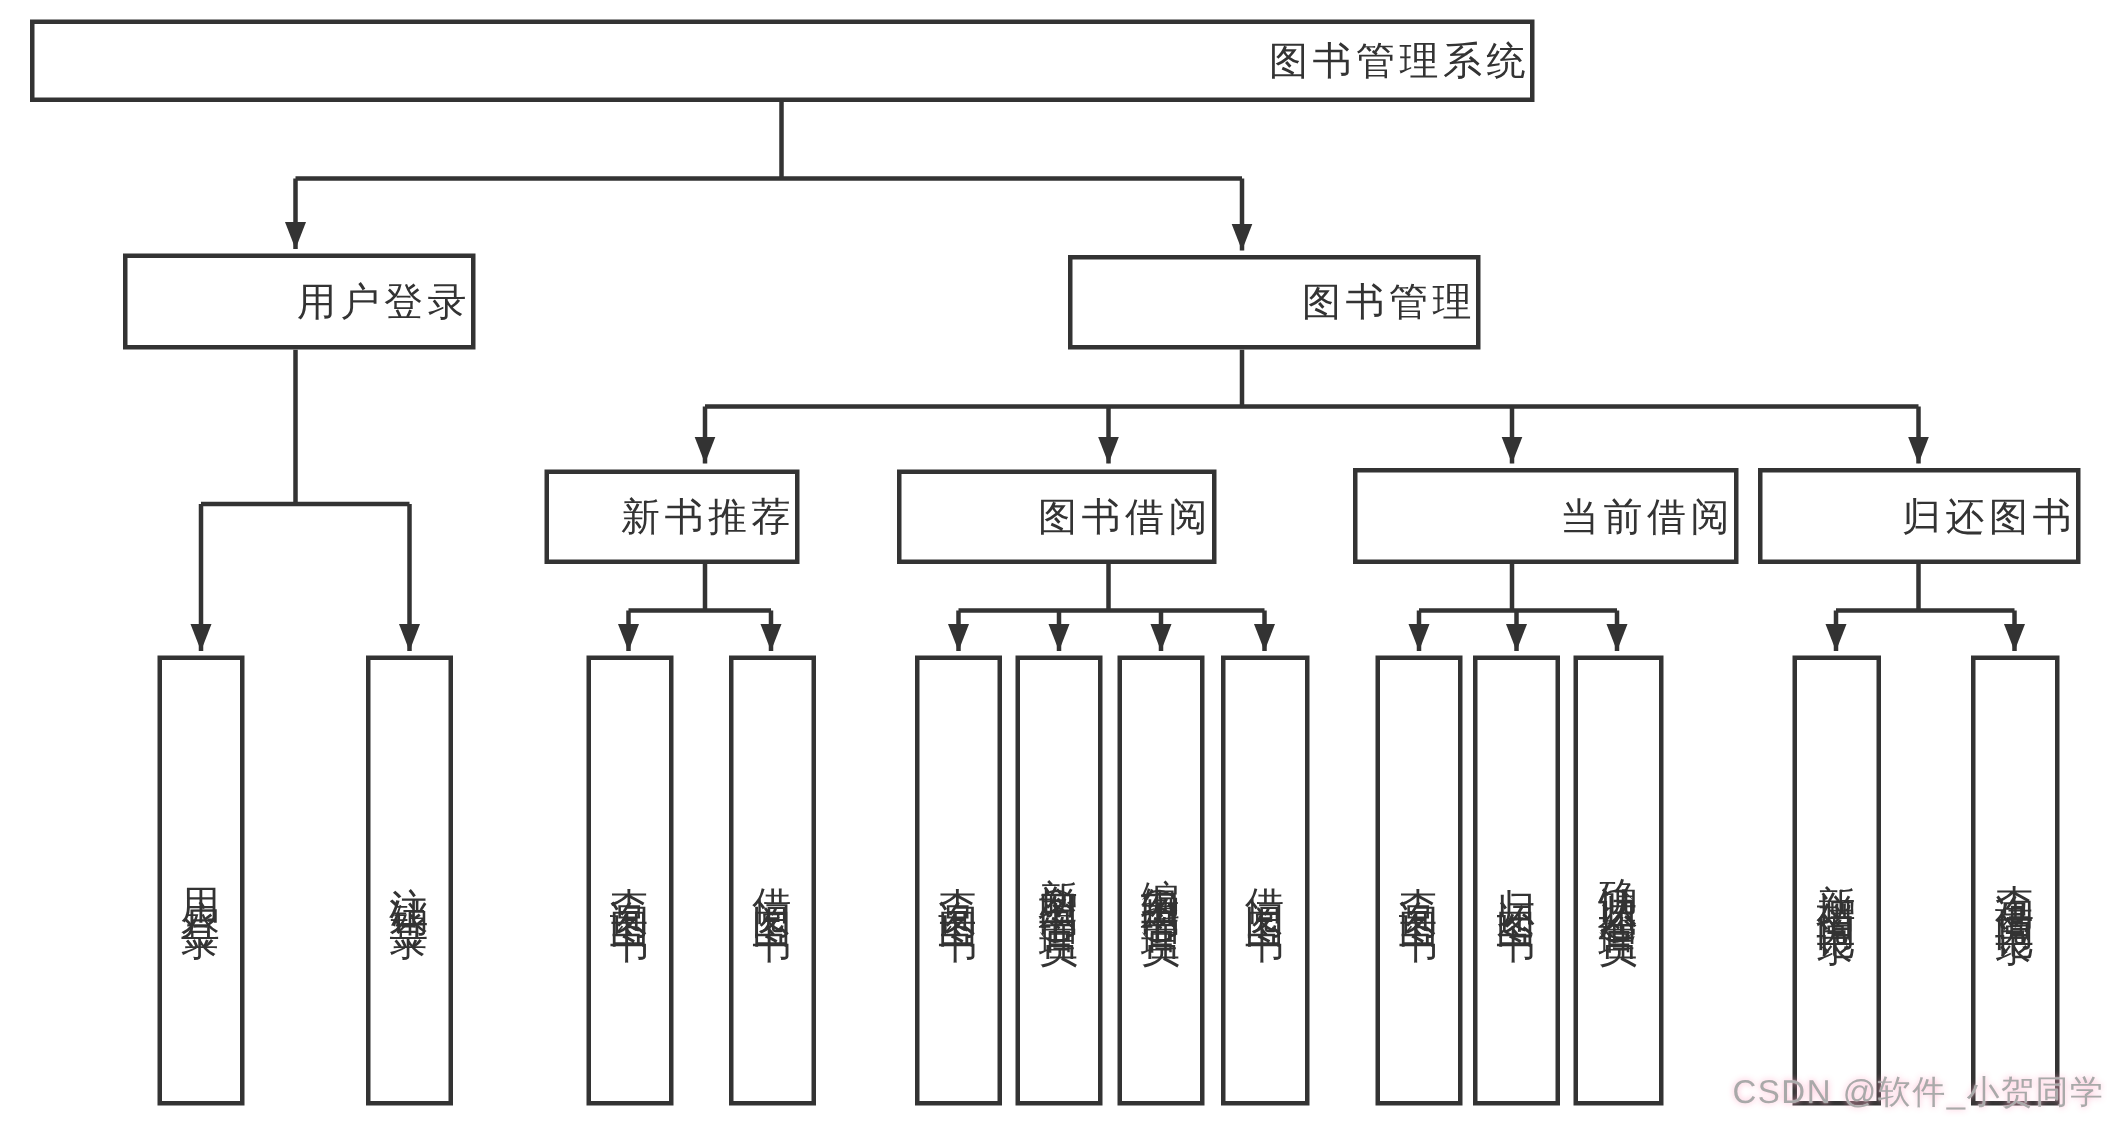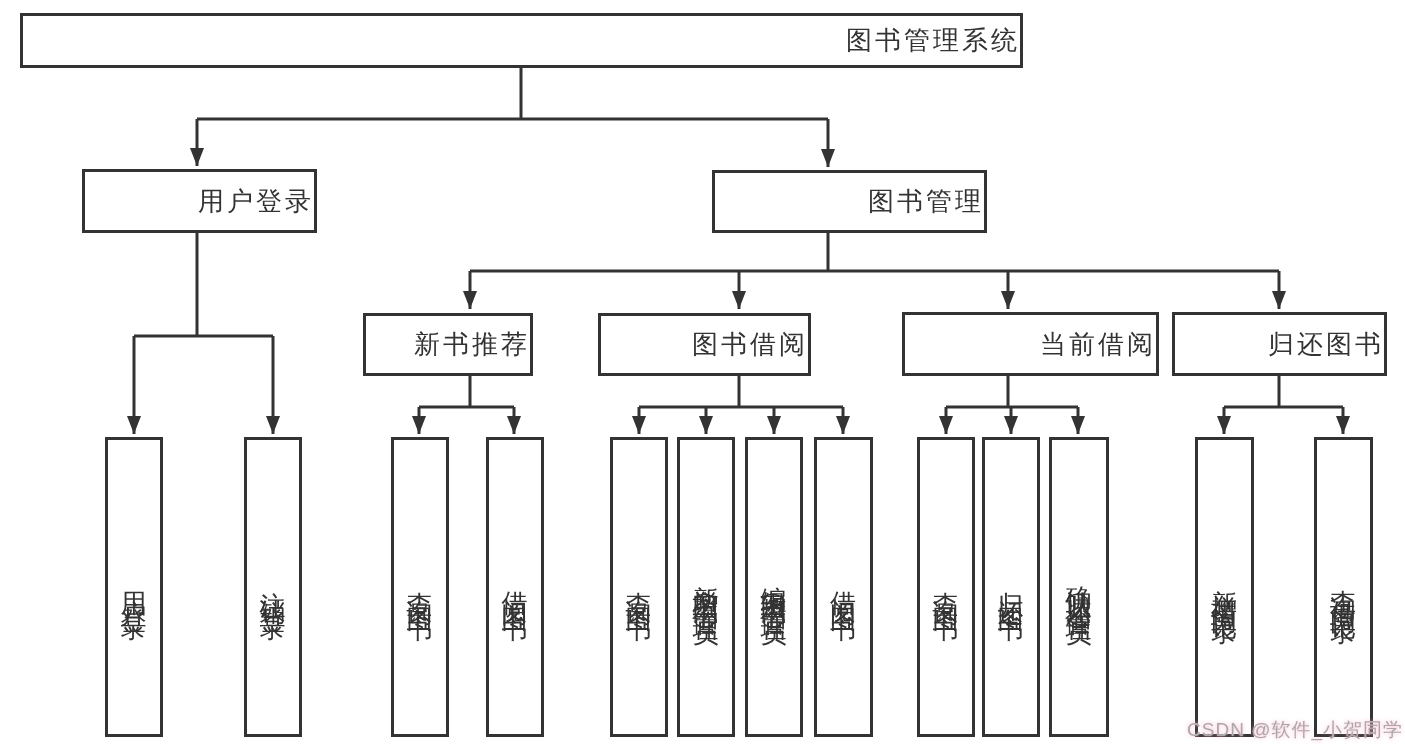--- a/index.html
+++ b/index.html
@@ -19,21 +19,21 @@
     display:flex;align-items:center;justify-content:center;
   }
   .vbox span{
     writing-mode:vertical-rl;text-orientation:mixed;
     font-size:26px;color:#333333;line-height:1;white-space:nowrap;
   }
   .v4 span{letter-spacing:8px;}
   .v6 span{letter-spacing:6px;}
   .v8 span{letter-spacing:5px;}
   #watermark{
-    position:absolute;right:2px;bottom:4px;font-size:19px;letter-spacing:1px;
+    position:absolute;right:2px;bottom:4px;font-size:22px;letter-spacing:1px;
     color:#a9a9a9;z-index:5;white-space:nowrap;
     text-shadow:0 0 4px rgba(255,166,196,0.85),0 0 1px rgba(255,255,255,0.9);
   }
 </style>
 </head>
 <body>
 
 <div id="canvas">
 
   <svg id="wires" viewBox="0 0 1405 747" xmlns="http://www.w3.org/2000/svg">

